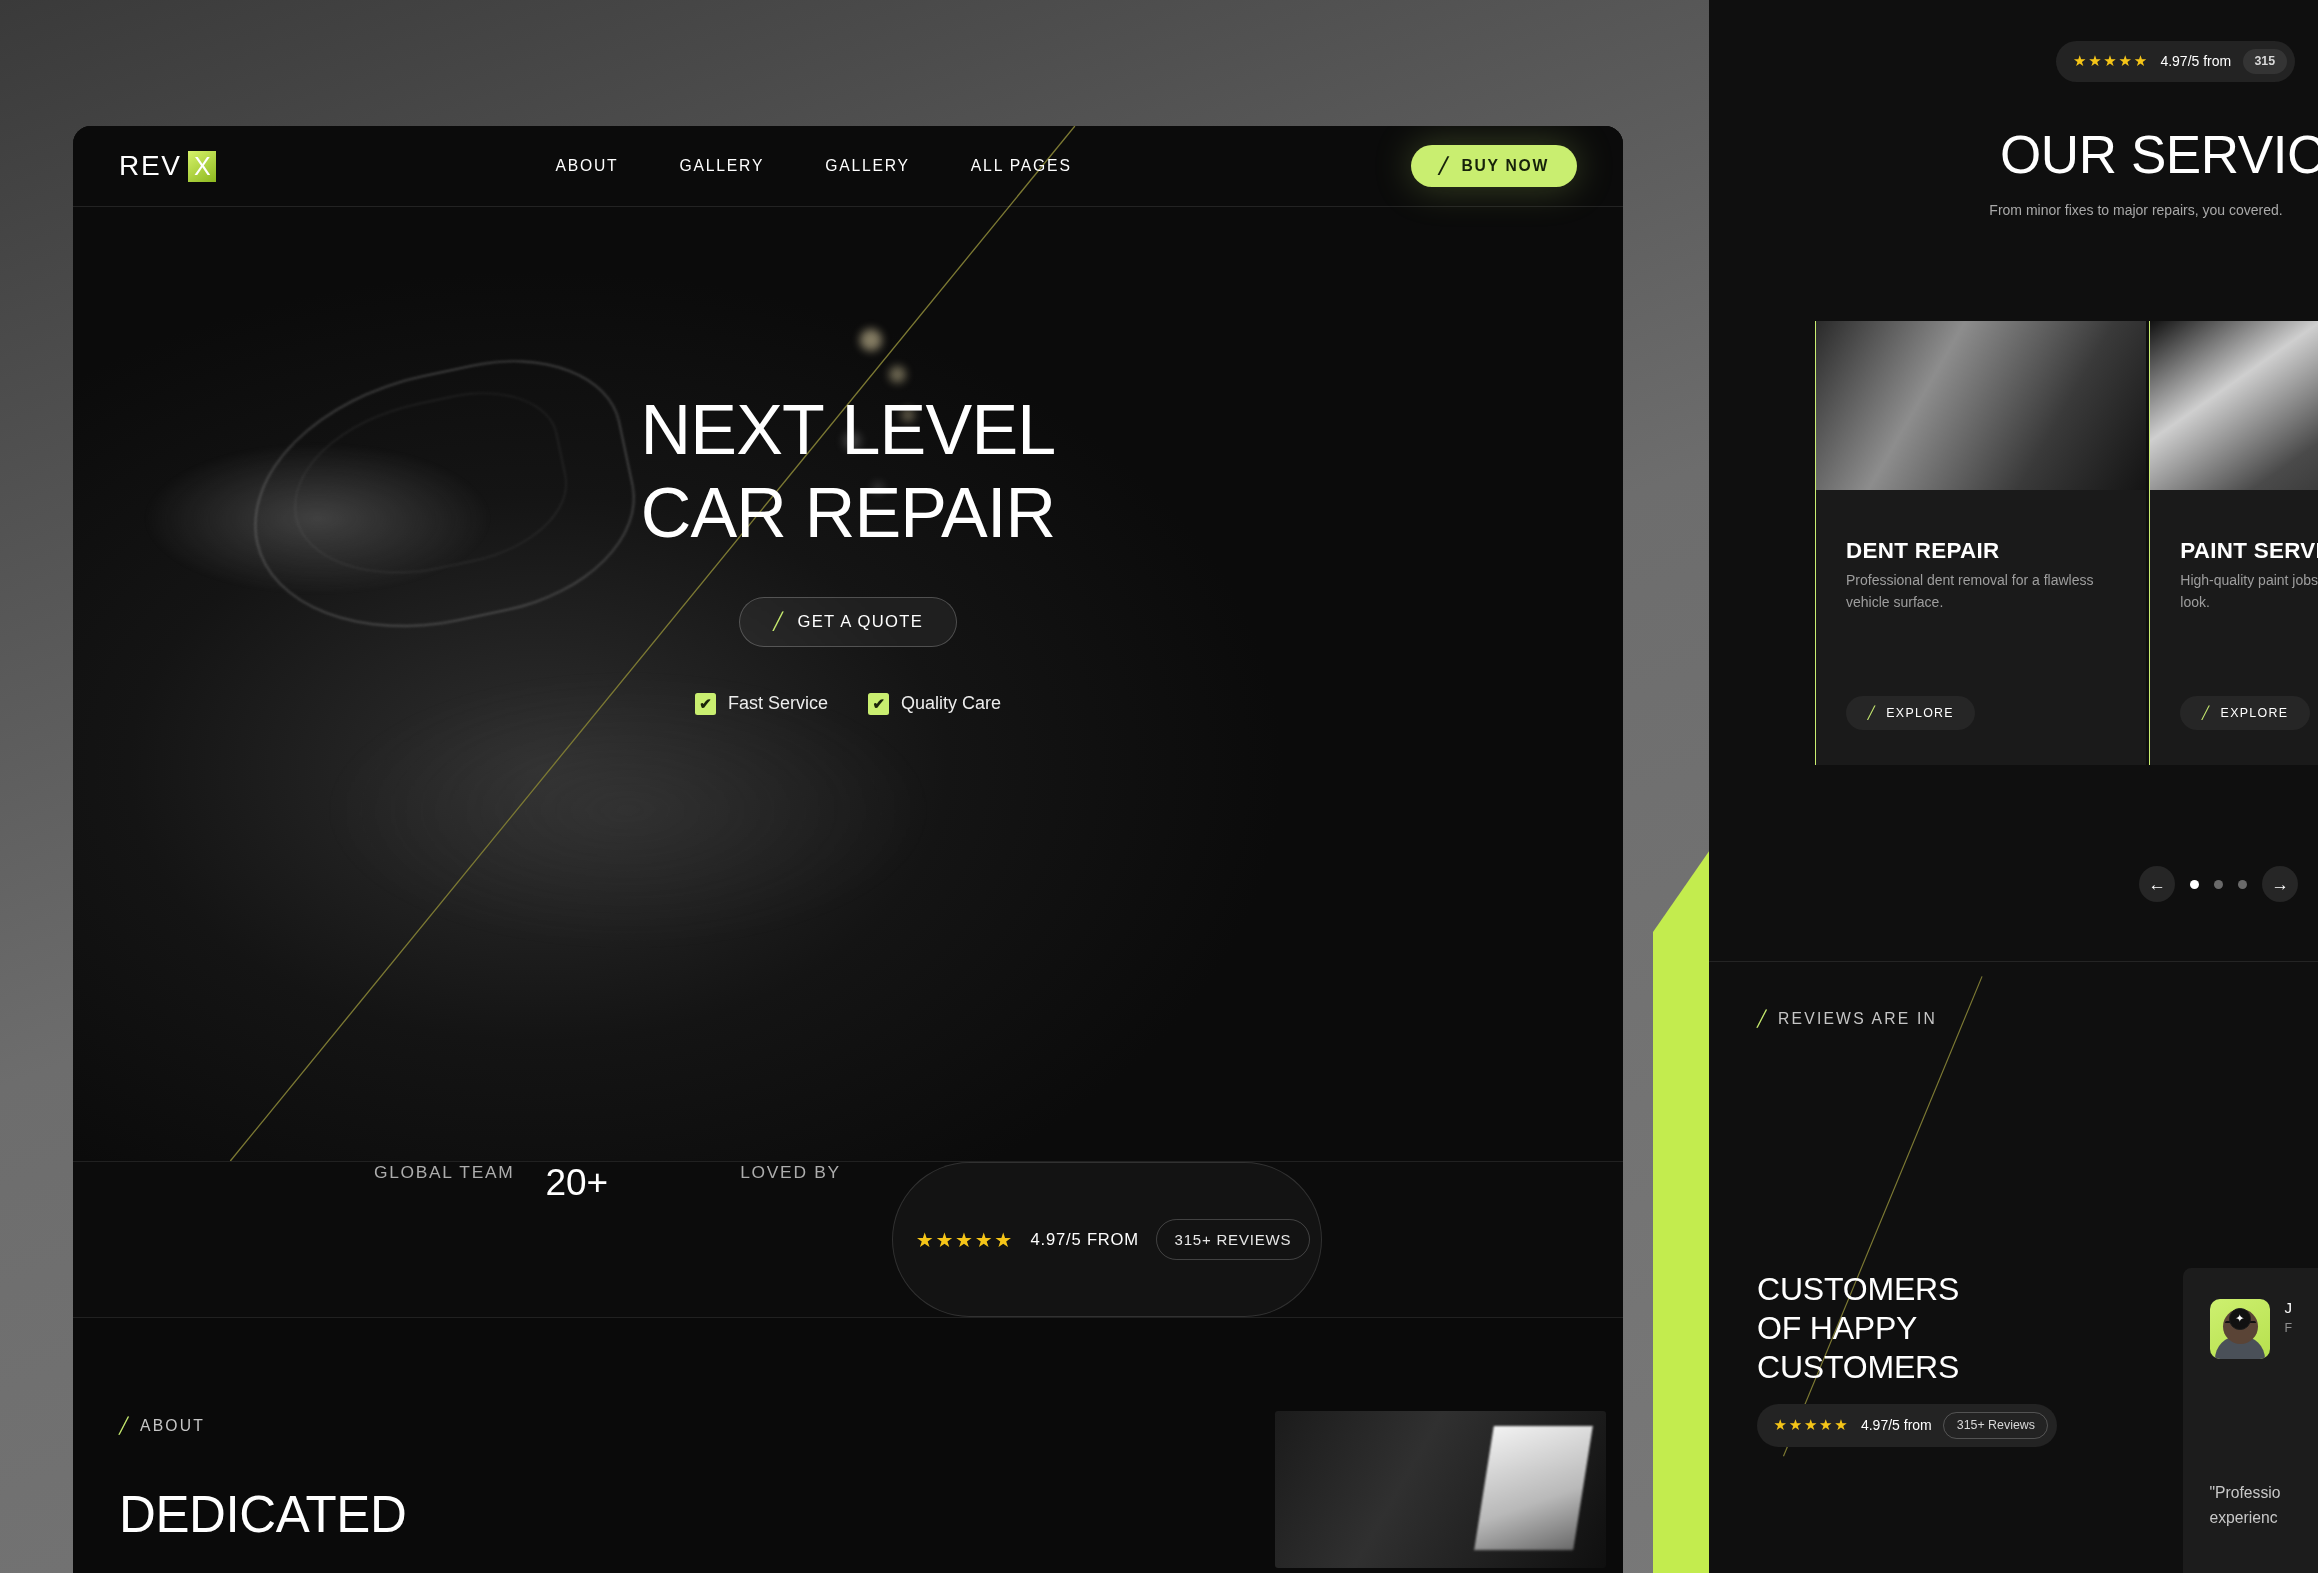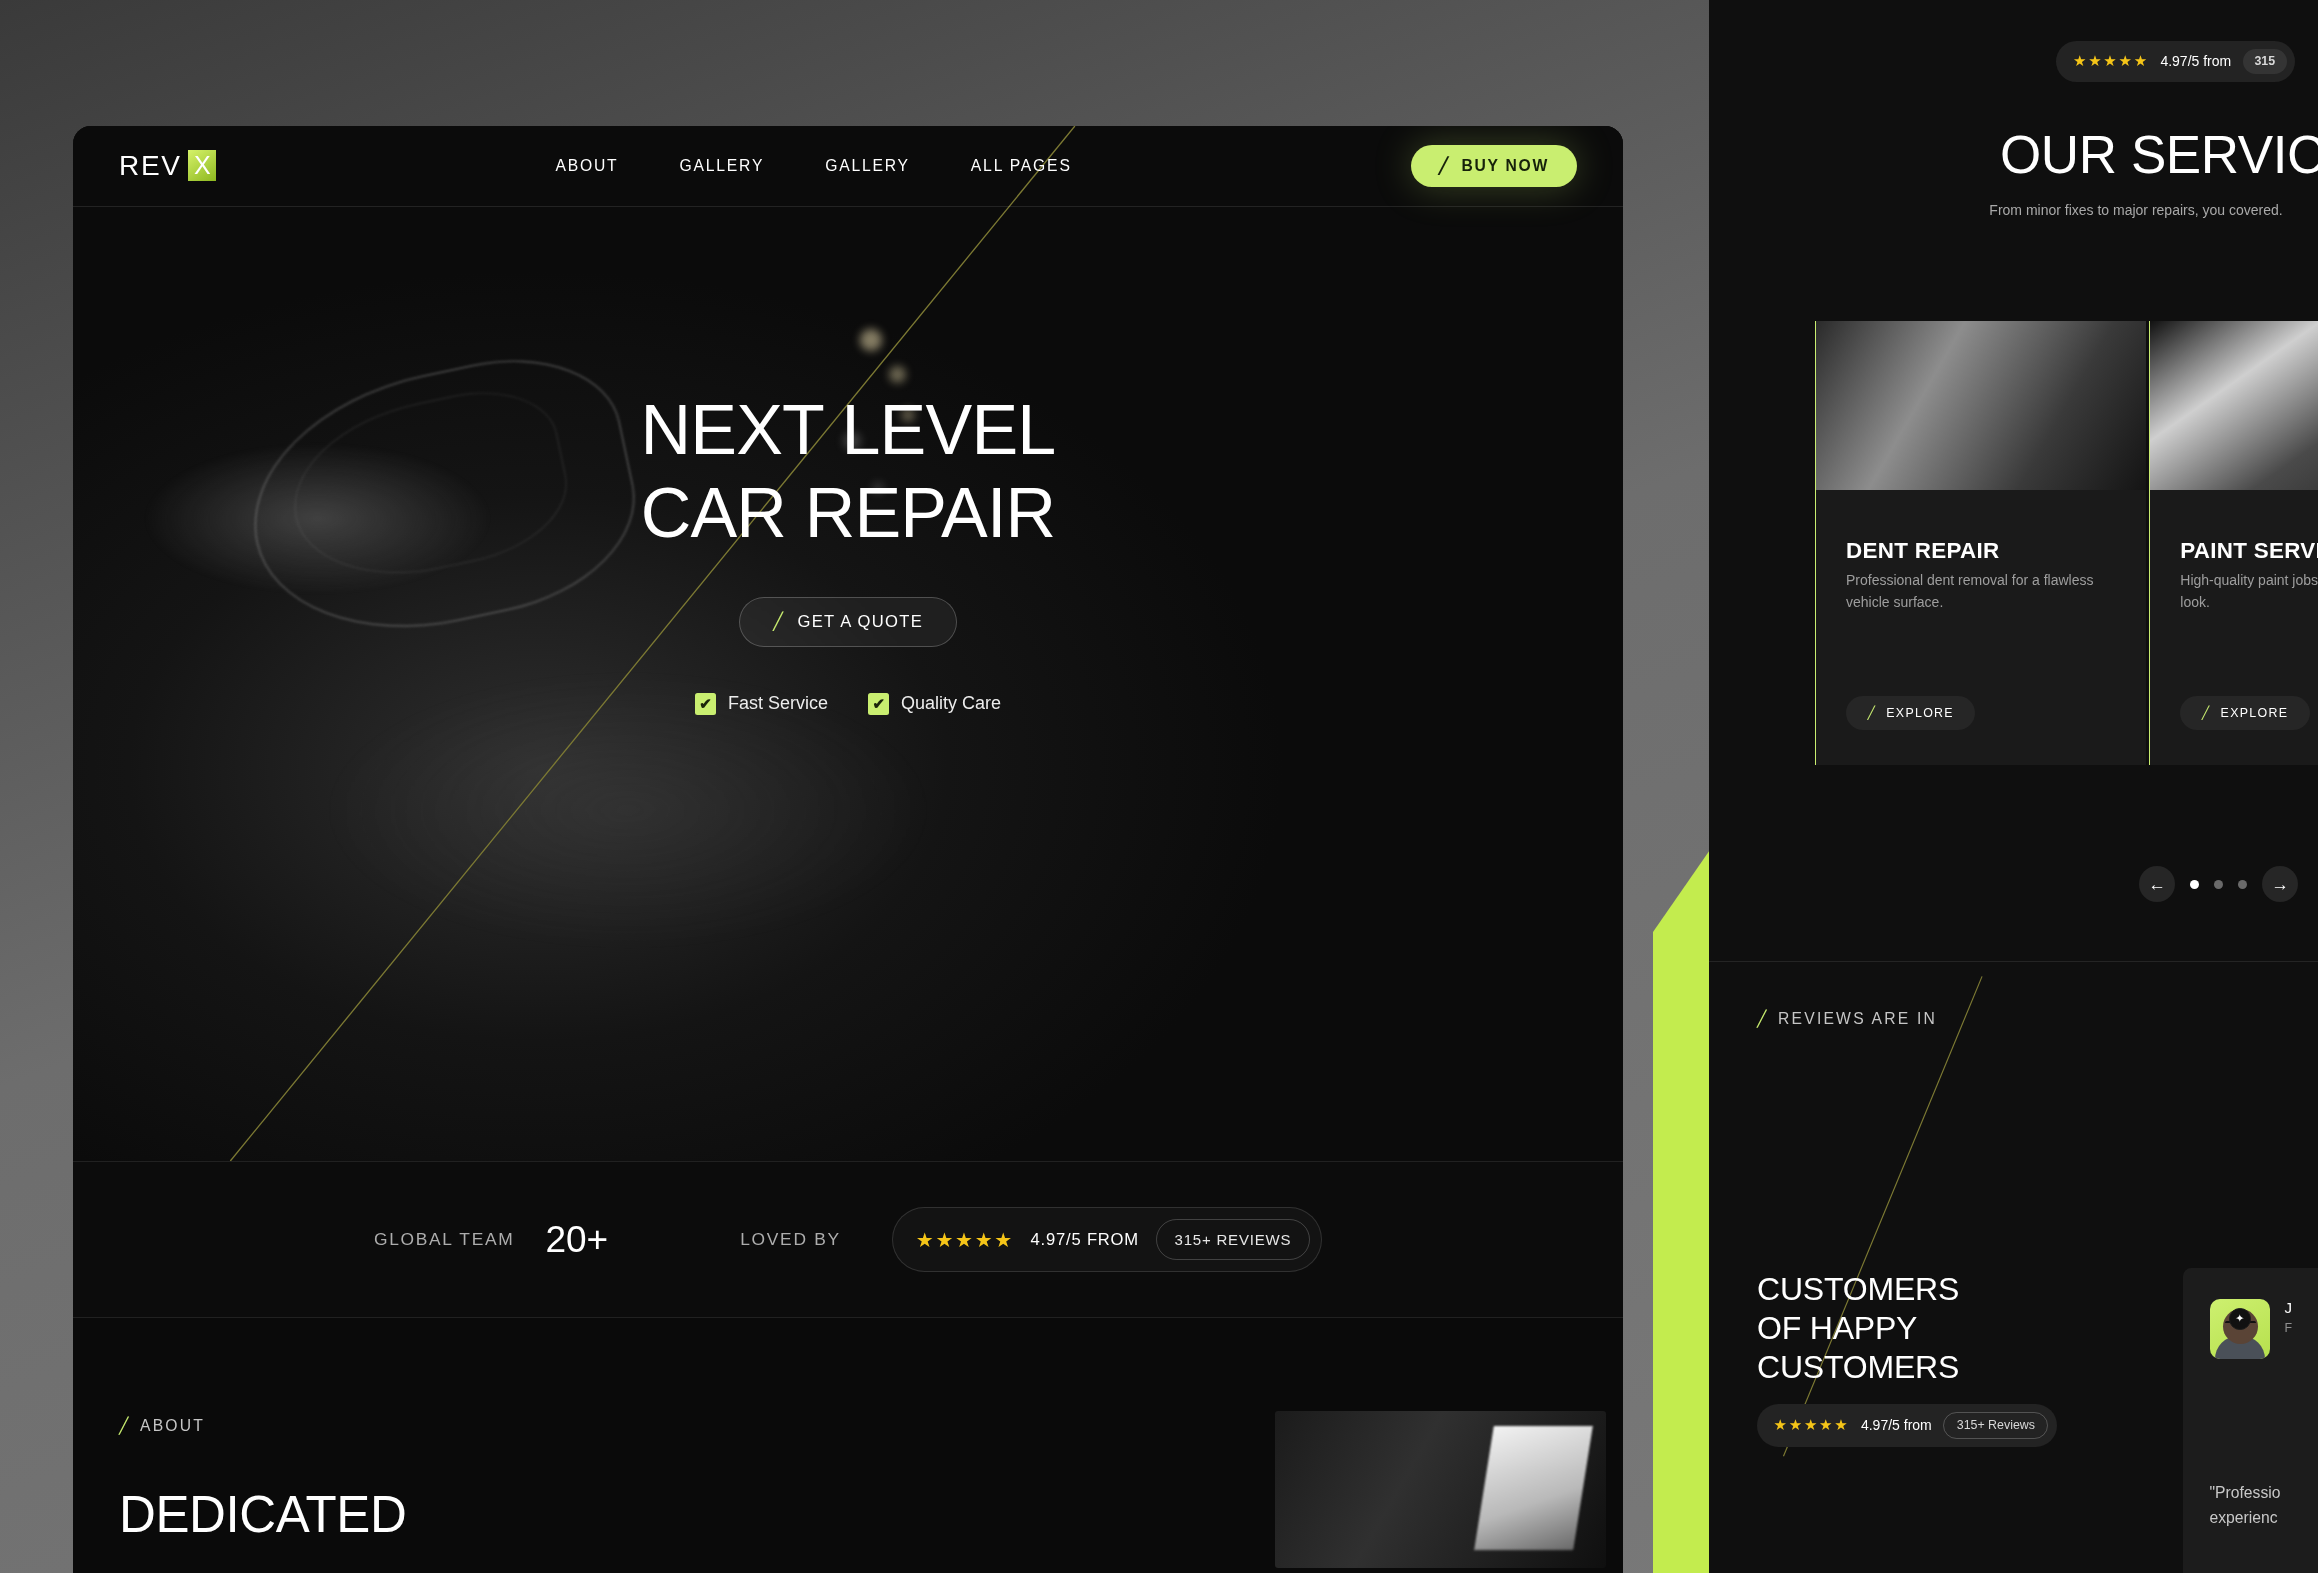--- a/index.html
+++ b/index.html
@@ -54,21 +54,21 @@
     position:absolute; left:0; top:0; width:100%; height:100%;
     pointer-events:none;
   }
 
   .nav {
     position:absolute; left:0; top:0; width:100%; height:81px;
     display:flex; align-items:center; padding:0 46px;
     border-bottom:0.8px solid rgba(255,255,255,.10);
     z-index:5;
   }
-  .logo { display:flex; align-items:flex-start; gap:3.3px; }
+  .logo { display:flex; align-items:center; gap:3.3px; }
   .logo-text {
     color:#fff; font-size:28px; letter-spacing:1.7px; font-weight:400;
     font-family:"Liberation Sans", sans-serif;
   }
   .logo-x {
     display:inline-flex; align-items:center; justify-content:center;
     width:28px; height:31px; margin-left:3.3px;
     background:linear-gradient(145deg,#d6f26a 0%,#8db81f 100%);
     color:#ffffff; font-size:25px; font-weight:400;
   }
@@ -115,21 +115,21 @@
     display:flex; align-items:center; justify-content:center;
     color:#1a2409; font-size:15px; font-weight:bold;
   }
   .feature-label { color:#ededed; font-size:18px; font-weight:300; }
 
   
   .stats {
     position:absolute; left:0; top:1035px; width:100%; height:157px;
     border-top:0.8px solid rgba(255,255,255,.09);
     border-bottom:0.8px solid rgba(255,255,255,.09);
-    display:flex; align-items:center; justify-content:center; gap:0;
+    display:flex; justify-content:center; gap:0;
     background:#0c0c0c;
   }
   .stat-label { color:#adadad; font-size:17.4px; letter-spacing:1.7px; }
   .stat-value { color:#fff; font-size:37px; font-weight:400; margin-left:31px; }
   .loved-by { color:#adadad; font-size:17.4px; letter-spacing:1.7px; margin-left:132px; }
   .rating-pill {
     margin-left:51px; display:flex; align-items:center; gap:16.6px;
     background:#131313; border:0.8px solid rgba(255,255,255,.13);
     border-radius:827px; padding:10.8px 10.8px 10.8px 23px;
   }

